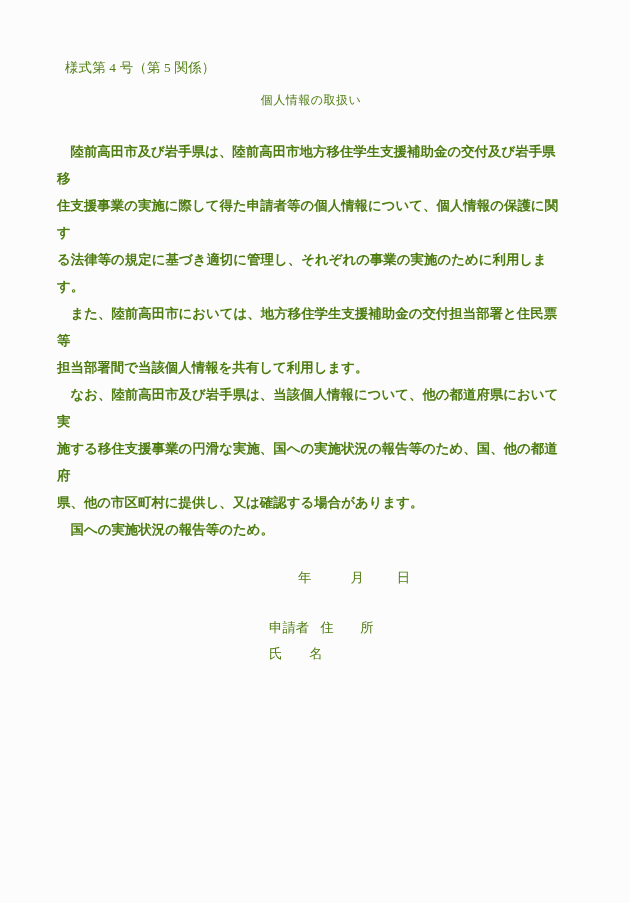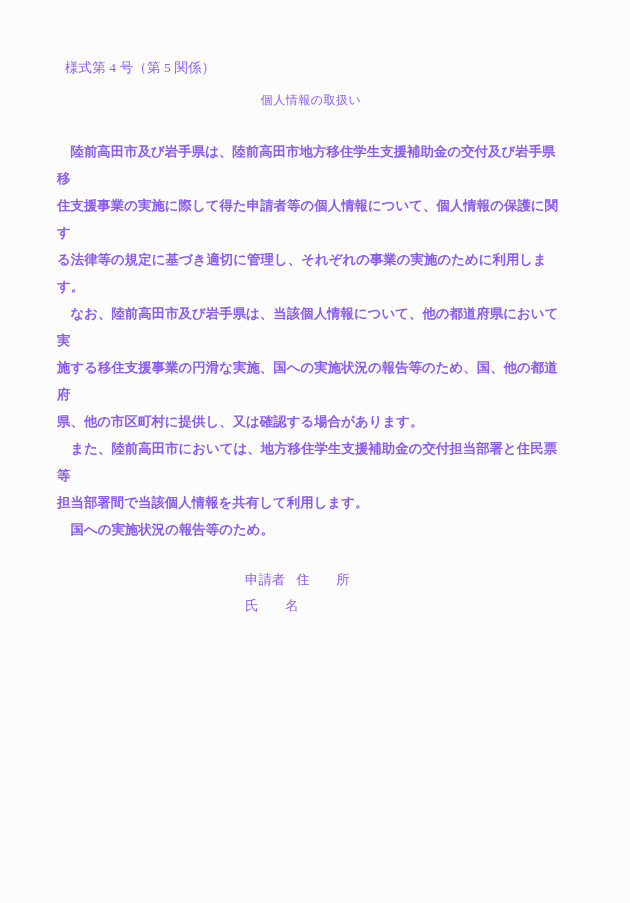--- a/index.html
+++ b/index.html
@@ -12,21 +12,21 @@
     background: #fcfcfc;
     overflow: hidden;
   }
   .page {
     box-sizing: border-box;
     width: 630px;
     height: 746px;
     padding: 58px 65px 0 57px;
     font-family: "Liberation Serif", "DejaVu Serif", serif;
     font-size: 13.4px;
-    color: #8b5cf6;
+    color: #4d7c0f;
   }
   .form-number {
     margin-left: 8px;
     line-height: 20px;
     letter-spacing: 0.2px;
   }
   .doc-title {
     margin: 12px 0 0 0;
     font-size: 12px;
     font-weight: normal;
@@ -50,48 +50,52 @@
     line-height: 27px;
   }
   .date-line .year-gap { margin-right: 39px; }
   .date-line .month-gap { margin-right: 33px; }
   .applicant {
     margin-top: 24px;
     margin-left: 188px;
   }
   .applicant .row {
     line-height: 26px;
+    margin-left: 24px;
   }
   .applicant .app-label {
     margin-right: 11px;
   }
   .applicant .row2 {
   }
 </style>
 </head>
 <body>
 
 <div class="page">
 
   <div class="form-number">様式第 4 号（第 5 関係）</div>
 
   <h1 class="doc-title">個人情報の取扱い</h1>
 
   <div class="body-text">
     <p>　陸前高田市及び岩手県は、陸前高田市地方移住学生支援補助金の交付及び岩手県移
 住支援事業の実施に際して得た申請者等の個人情報について、個人情報の保護に関す
 る法律等の規定に基づき適切に管理し、それぞれの事業の実施のために利用します。</p>
+    <p>　また、陸前高田市においては、地方移住学生支援補助金の交付担当部署と住民票等
+担当部署間で当該個人情報を共有して利用します。</p>
     <p>　なお、陸前高田市及び岩手県は、当該個人情報について、他の都道府県において実
 施する移住支援事業の円滑な実施、国への実施状況の報告等のため、国、他の都道府
 県、他の市区町村に提供し、又は確認する場合があります。</p>
-    <p>　また、陸前高田市においては、地方移住学生支援補助金の交付担当部署と住民票等
-担当部署間で当該個人情報を共有して利用します。</p>
     <p>　国への実施状況の報告等のため。</p>
   </div>
 
+  <div class="date-line">
+    <span class="year-gap">年</span><span class="month-gap">月</span><span>日</span>
+  </div>
 
   <div class="applicant">
     <div class="row">
       <span class="app-label">申請者</span><span>住　　所</span>
     </div>
     <div class="row row2">
       <span>氏　　名</span>
     </div>
   </div>
 

